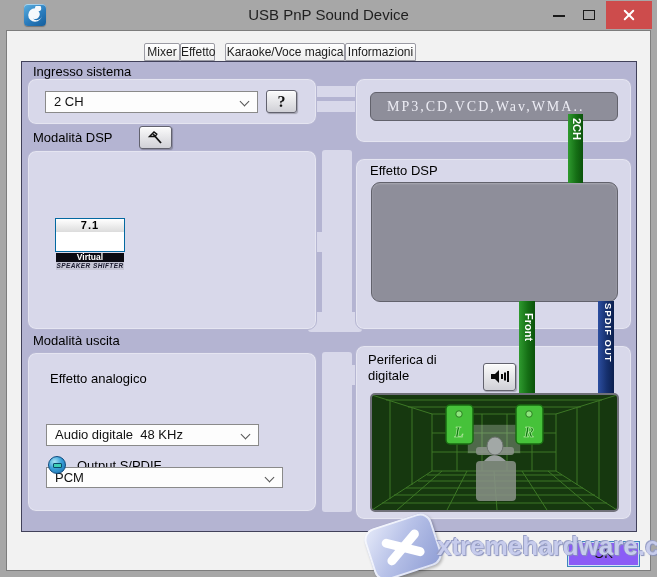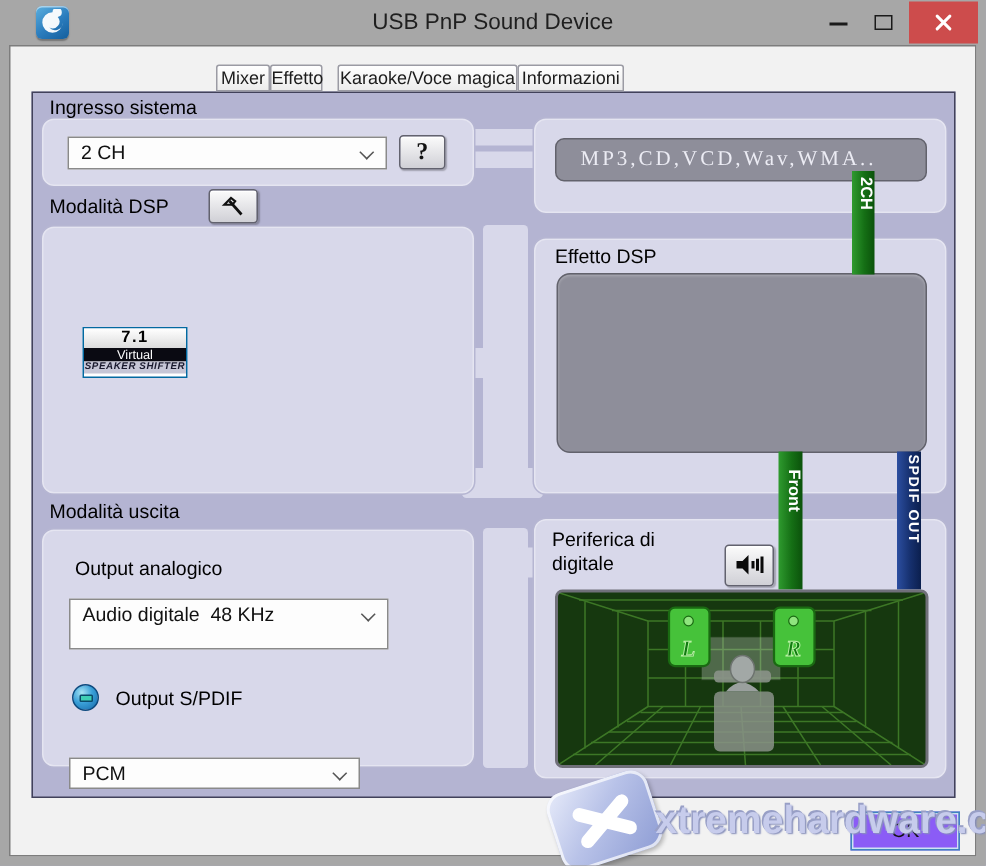--- a/index.html
+++ b/index.html
@@ -75,22 +75,22 @@
   #lbl-analog   { left:50px; top:371px; }
   #lbl-spdif    { left:77px; top:458px; }
 
   
   .dd { position:absolute; background:#fdfdfd; border:1px solid #8a8a8a; z-index:5; cursor:default; }
   .dd .txt { position:absolute; left:8px; top:0; font-size:13px; color:#111; line-height:20px; white-space:pre; }
   .dd .chev { position:absolute; right:9px; top:6px; width:7px; height:7px;
     border-right:1.6px solid #555; border-bottom:1.6px solid #555; transform:rotate(45deg); }
   #dd-ch     { left:45px; top:91px;  width:213px; height:22px; }
   #dd-spk    { left:46px; top:394px; width:213px; height:22px; }
-  #dd-sample { left:46px; top:399px; width:213px; height:34px; }
-  #dd-pcm    { left:46px; top:505px; width:194px; height:21px; }
+  #dd-sample { left:46px; top:424px; width:213px; height:22px; }
+  #dd-pcm    { left:46px; top:467px; width:237px; height:21px; }
 
   
   .sbtn { position:absolute; background:linear-gradient(#fbfbfb,#d0d0d6); border:1px solid #62626e;
     border-radius:3px; z-index:5; box-shadow:inset 0 1px 0 #fff, 1px 1px 1px rgba(0,0,0,.25); text-align:center; cursor:default; }
   #btn-help { left:266px; top:90px; width:31px; height:23px; font-family:"Liberation Serif",serif;
     font-weight:bold; font-size:16px; line-height:21px; color:#111; }
   #btn-hammer { left:139px; top:126px; width:33px; height:23px; }
   #btn-hammer svg { margin-top:2px; }
   #btn-spkicon { left:483px; top:363px; width:33px; height:28px; }
   #btn-spkicon svg { margin-top:5px; }
@@ -113,22 +113,22 @@
   #pipe-front { left:519px; top:301px; width:16px; height:92px; }
   #pipe-front .vtext { top:12px; font-size:11px; }
   #pipe-spdif { left:598px; top:301px; width:16px; height:92px; }
   #pipe-spdif .vtext { top:2px; font-size:9.5px; letter-spacing:1px; }
 
   
   #badge { position:absolute; left:55px; top:218px; width:70px; height:34px; z-index:5;
     border:1px solid #0369a1; background:#fff; }
   #badge .r1 { height:13px; background:linear-gradient(#fff,#dcdcdc); color:#000; font-weight:bold;
     font-size:11px; text-align:center; line-height:13px; letter-spacing:1px; }
-  #badge .r2 { height:9px; background:#0a0a12; color:#fff; font-weight:normal; font-size:8.5px;
-    text-align:center; line-height:9px; }
+  #badge .r2 { height:9px; background:#0a0a12; color:#fff; font-weight:bold; font-size:8.5px;
+    text-align:center; line-height:9px;margin-top:21px; }
   #badge .r3 { height:8px; background:#c6c6d6; color:#1a1a2e; font-weight:bold; font-style:italic;
     font-size:6.5px; text-align:center; line-height:8px; letter-spacing:.4px; }
 
   
   #spdif-icon { position:absolute; left:48px; top:456px; width:18px; height:18px; border-radius:50%;
     background:radial-gradient(circle at 35% 30%, #a8e4f4 0%, #3aa0d8 45%, #1668a8 100%);
     border:1px solid #0e4a7e; z-index:5; }
   #spdif-icon .inner { position:absolute; left:4px; top:6px; width:9px; height:5px; border-radius:1px;
     background:#3ecfb4; border:1px solid #0a4a6a; }
 
@@ -202,21 +202,21 @@
   <div id="p-periferica" class="panel"></div>
 
   <div id="lbl-ingresso" class="hlabel">Ingresso sistema</div>
   <div id="lbl-dsp" class="hlabel">Modalità DSP</div>
   <div id="lbl-uscita" class="hlabel">Modalità uscita</div>
   <div id="lbl-effetto" class="hlabel">Effetto DSP</div>
   <div id="lbl-periferica" class="hlabel">
     <div>Periferica di</div>
     <div>digitale</div>
   </div>
-  <div id="lbl-analog" class="hlabel">Output analogico</div>
+  <div id="lbl-analog" class="hlabel">Effetto analogico</div>
   <div id="lbl-spdif" class="hlabel">Output S/PDIF</div>
 
   <div id="dd-ch" class="dd">
     <span class="txt">2 CH</span>
     <span class="chev"></span>
   </div>
   <div id="dd-sample" class="dd">
     <span class="txt">Audio digitale  48 KHz</span>
     <span class="chev"></span>
   </div>

